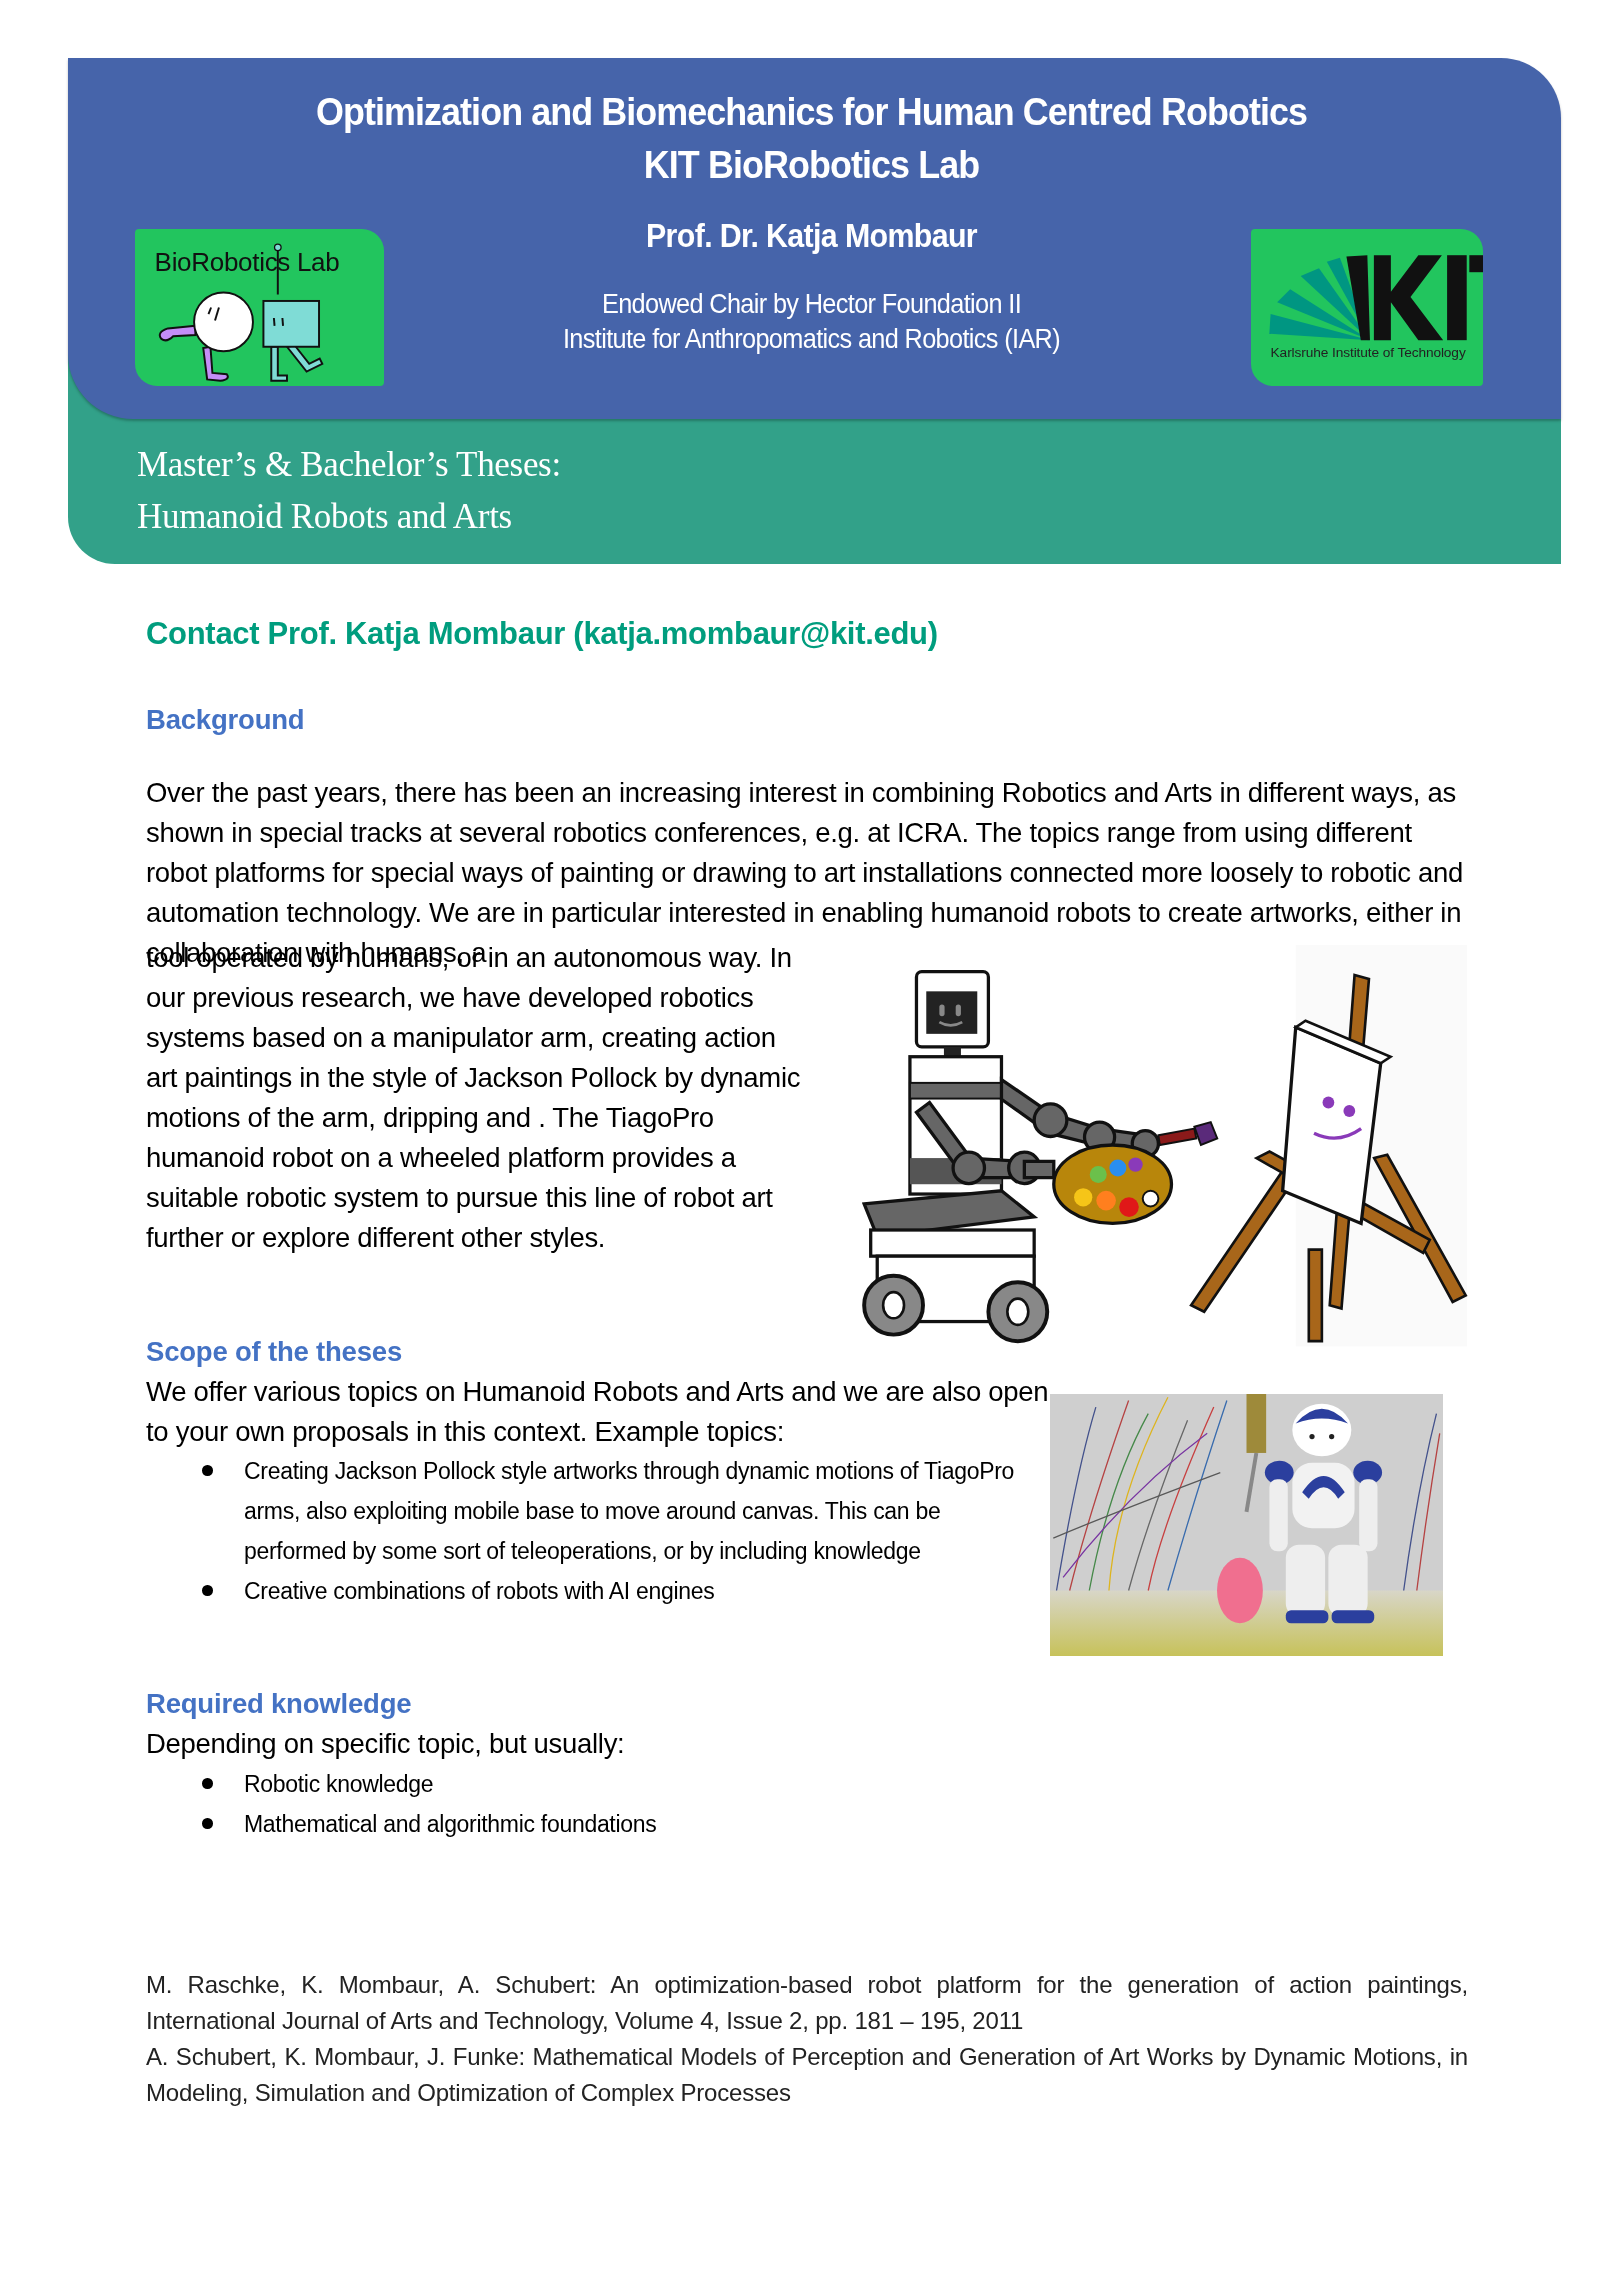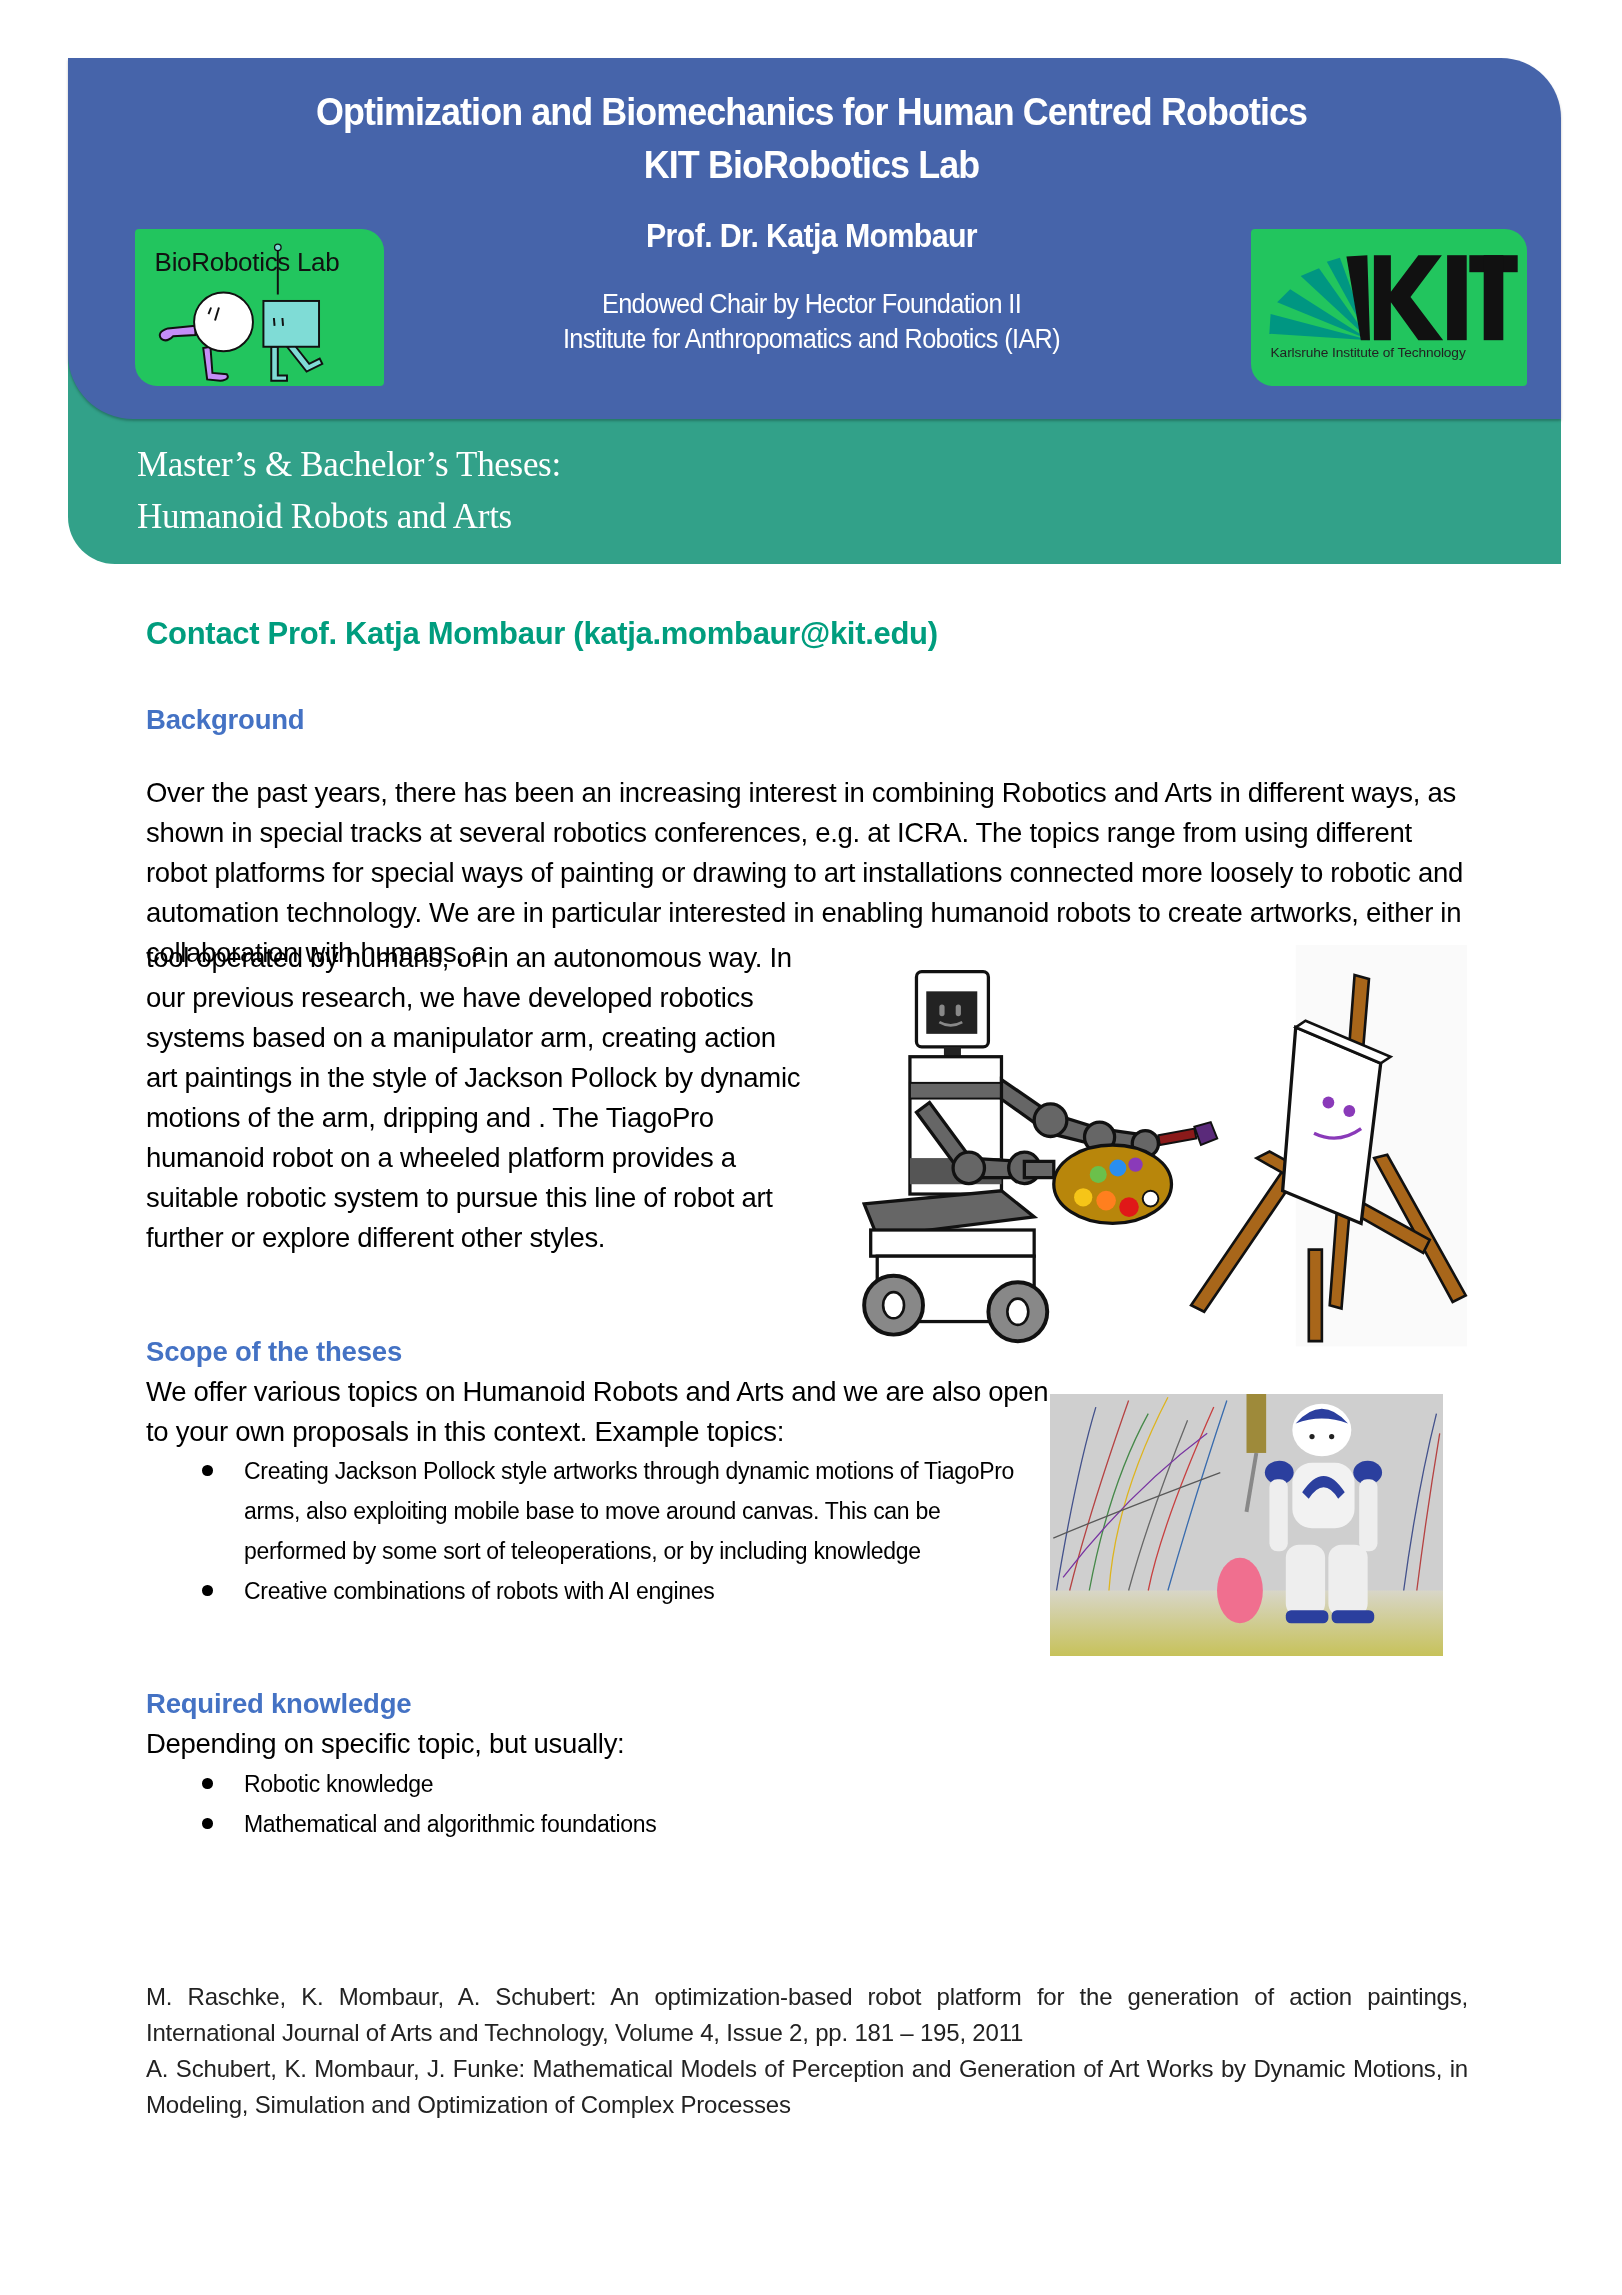--- a/index.html
+++ b/index.html
@@ -17,21 +17,21 @@
   .hdr-t1 { top: 90px; font-size: 39px; letter-spacing: -1px; transform: scaleX(0.92); }
   .hdr-t2 { top: 143px; font-size: 39px; letter-spacing: -1px; transform: scaleX(0.92); }
   .hdr-prof { top: 217px; font-size: 33px; letter-spacing: -0.7px; transform: scaleX(0.92); }
   .hdr-sub { position: absolute; left: 0; width: 1623px; text-align: center; color: #fff;
              font-family: "Liberation Sans", sans-serif; font-size: 27.5px; letter-spacing: -0.7px; transform: scaleX(0.92); }
   .hdr-sub1 { top: 288px; }
   .hdr-sub2 { top: 323px; }
 
   .logo-box { position: absolute; background: #22c55e; border-radius: 3.9px 22px 3.9px 22px; overflow: hidden; }
   .logo-bio { left: 135px; top: 229px; width: 249px; height: 157px; }
-  .logo-kit { left: 1251px; top: 229px; width: 276px; height: 157px; border-radius: 3.9px 22px 3.9px 22px; }
+  .logo-kit { left: 1251px; top: 229px; width: 232px; height: 157px; border-radius: 3.9px 22px 3.9px 22px; }
   .logo-bio .lbl { position: absolute; left: 19.6px; top: 18.3px; font-size: 26px; color: #111; letter-spacing: -0.3px; }
   .logo-kit .kit-cap { position: absolute; left: 19.6px; top: 116px; font-size: 13.7px; color: #222; letter-spacing: -0.1px; }
 
   .thesis-title { position: absolute; left: 137px; color: #fff; font-family: Liberation Serif, serif;
                   font-size: 35px; letter-spacing: -0.3px; }
   .thesis-t1 { top: 445px; }
   .thesis-t2 { top: 497px; }
   .contact { position: absolute; left: 146px; top: 616px; color: #009D7E; font-weight: bold; font-size: 31px; letter-spacing: -0.3px; }
   .sec-h { position: absolute; left: 146px; color: #4472C4; font-weight: bold; font-size: 27.5px; letter-spacing: -0.2px; }
   .h-bg { top: 704px; }
@@ -44,21 +44,21 @@
   .p-scope { top: 1372px; width: 903px; }
   .p-req { top: 1724px; width: 785px; }
 
   ul.blist { position: absolute; margin: 0; padding: 0; list-style: none; font-size: 23px; line-height: 40px; letter-spacing: -0.3px; }
   ul.blist li { position: relative; padding-left: 98px; }
   ul.blist li .dot { position: absolute; left: 56px; top: 14.4px; width: 10.5px; height: 10.5px; border-radius: 50%; background: #000; }
   .l-scope { left: 146px; top: 1451px; width: 870px; }
   .l-req { left: 146px; top: 1764px; width: 916px; }
 
   .refs { position: absolute; left: 146px; top: 1967px; width: 1322px; font-size: 24px; line-height: 36px; color: #222;
-          text-align: justify; letter-spacing: -0.2px; margin-top: 12px; }
+          text-align: justify; letter-spacing: -0.2px; }
   .refs p { margin: 0; }
 
   .illus { position: absolute; left: 838px; top: 942px; width: 631px; height: 406px; }
   .photo { position: absolute; left: 1050px; top: 1394px; width: 393px; height: 262px; overflow: hidden; }
 </style>
 </head>
 <body>
 
 <div class="green-band"></div>
 <div class="blue-band"></div>

